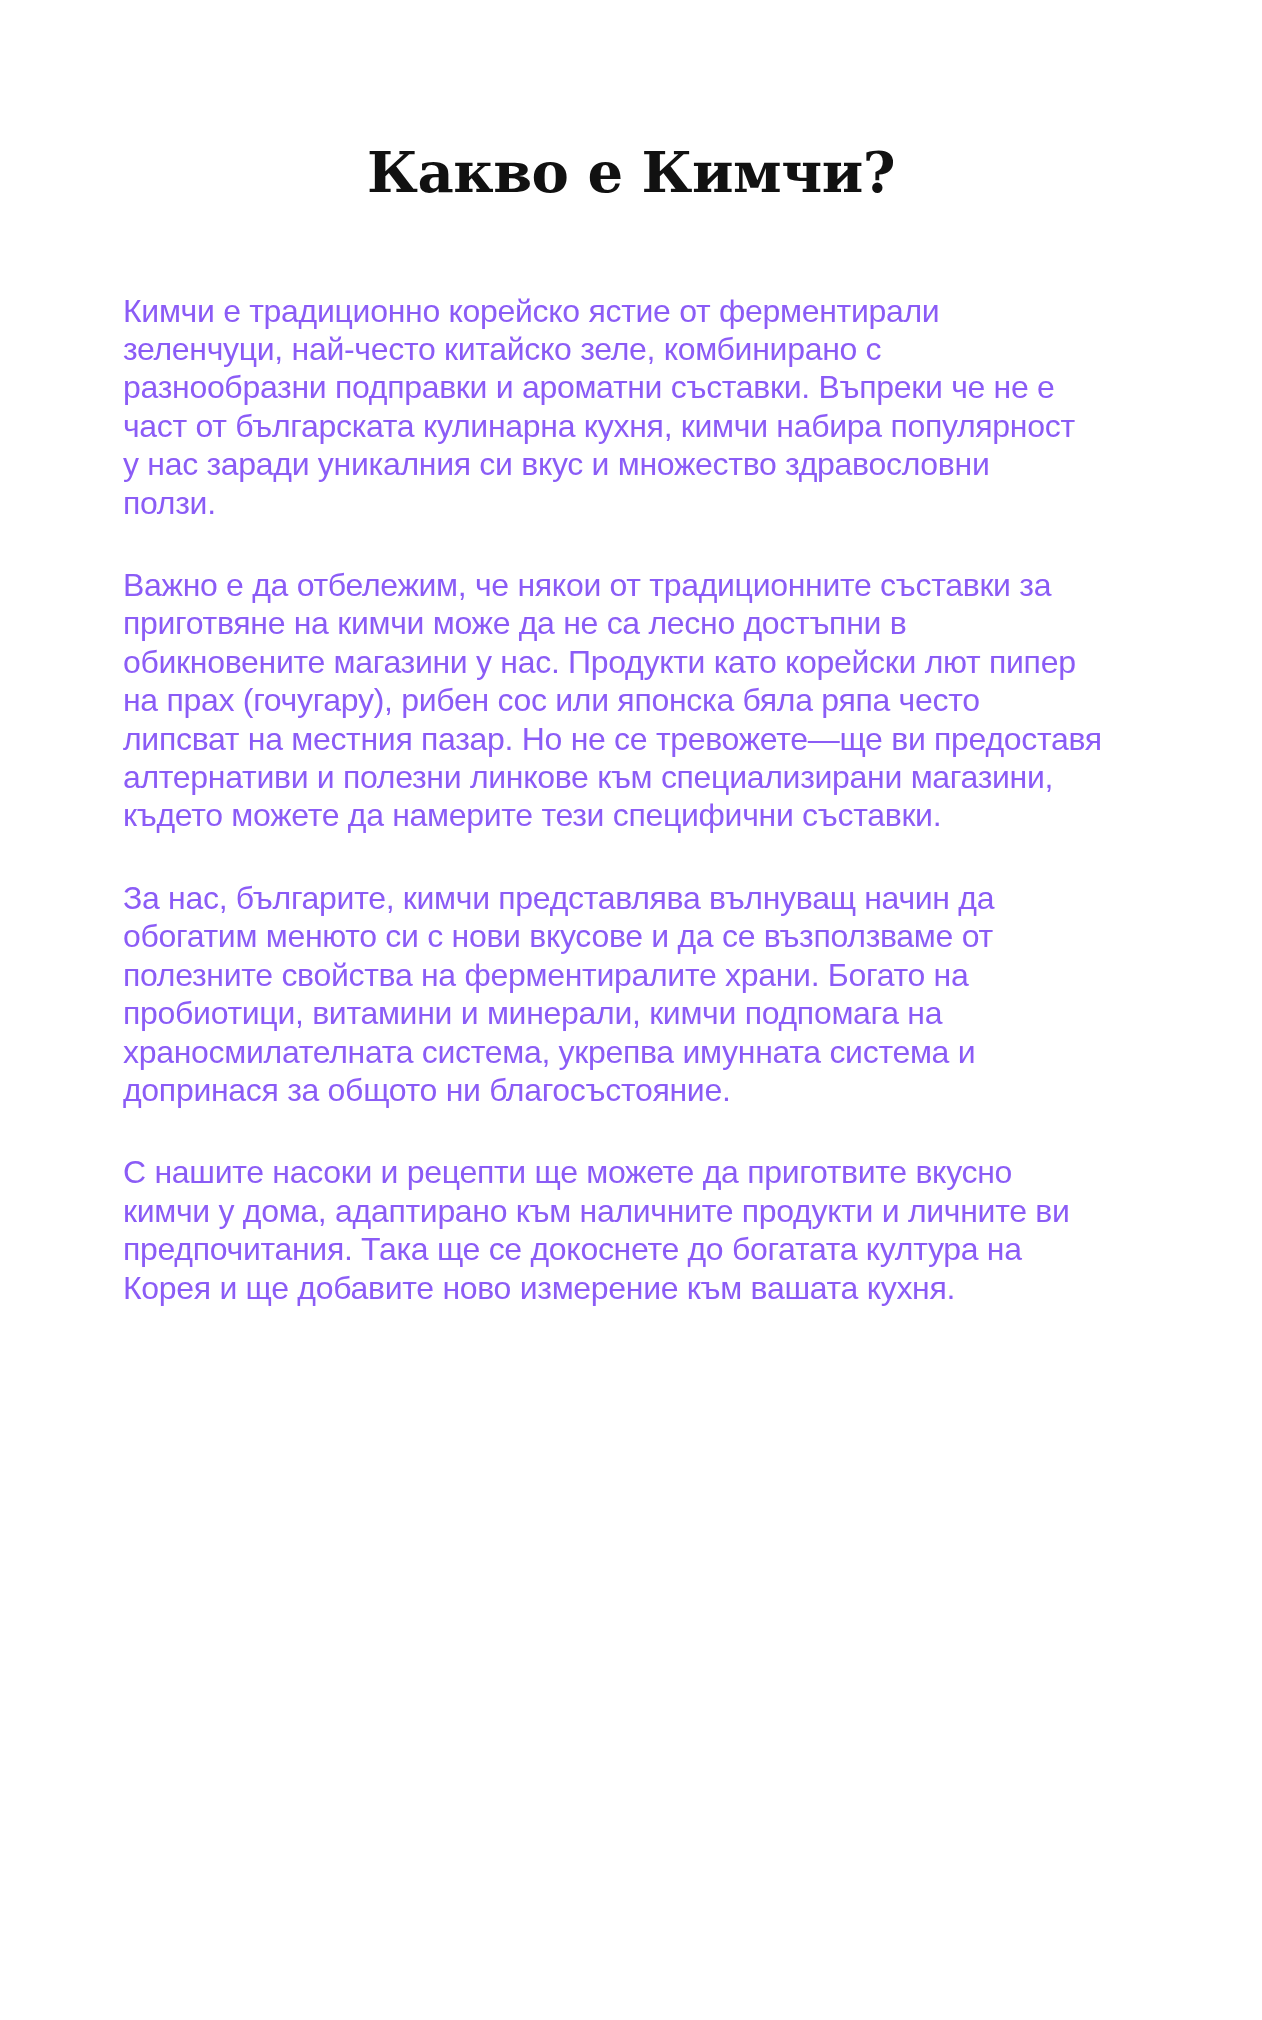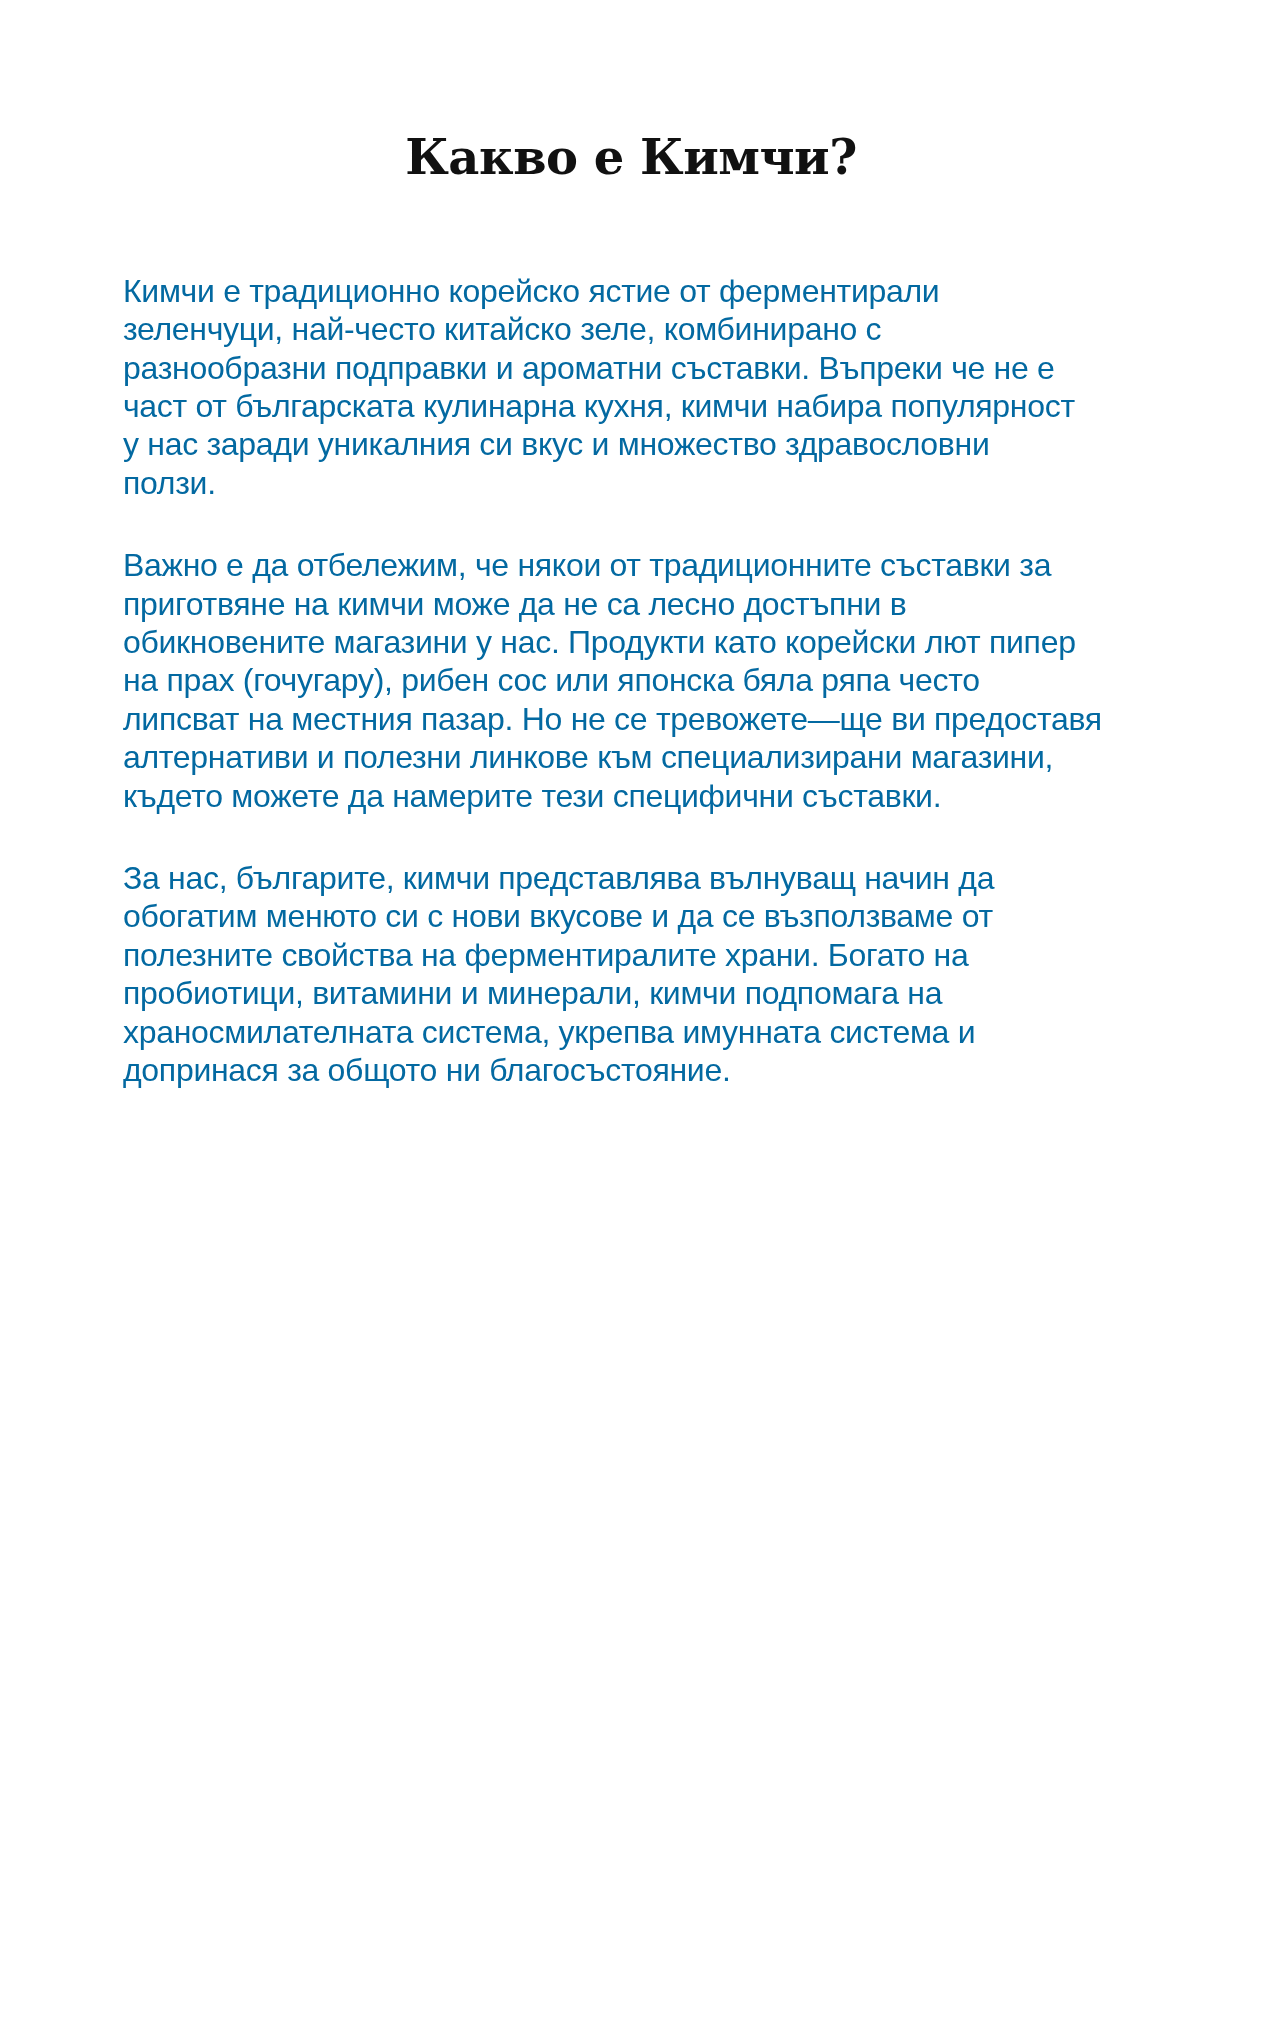--- a/index.html
+++ b/index.html
@@ -16,34 +16,34 @@
     color: #1a1a1a;
   }
   .page {
     width: 1016px;
     margin: 0 auto;
     padding-top: 131px;
   }
   .page-title {
     font-family: "DejaVu Serif", serif;
     font-weight: 700;
-    font-size: 48px;
+    font-size: 56px;
     line-height: 1.1;
     text-align: center;
     color: #111111;
     letter-spacing: -0.5px;
-    margin: 0 0 88px 0;
+    margin: 11px 0 88px 0;
   }
   .body-paragraph {
     font-size: 32px;
     line-height: 38.4px;
     letter-spacing: -0.3px;
     white-space: pre-line;
     margin: 0 0 44px 0;
-    color: #0369a1;
+    color: #8b5cf6;
   }
 </style>
 </head>
 <body>
 
 <main class="page">
   <h1 class="page-title">Какво е Кимчи?</h1>
 
   <p class="body-paragraph">Кимчи е традиционно корейско ястие от ферментирали
 зеленчуци, най-често китайско зеле, комбинирано с
@@ -60,13 +60,17 @@
 алтернативи и полезни линкове към специализирани магазини,
 където можете да намерите тези специфични съставки.</p>
 
   <p class="body-paragraph">За нас, българите, кимчи представлява вълнуващ начин да
 обогатим менюто си с нови вкусове и да се възползваме от
 полезните свойства на ферментиралите храни. Богато на
 пробиотици, витамини и минерали, кимчи подпомага на
 храносмилателната система, укрепва имунната система и
 допринася за общото ни благосъстояние.</p>
 
+  <p class="body-paragraph">С нашите насоки и рецепти ще можете да приготвите вкусно
+кимчи у дома, адаптирано към наличните продукти и личните ви
+предпочитания. Така ще се докоснете до богатата култура на
+Корея и ще добавите ново измерение към вашата кухня.</p>
 </main>
 
 </body></html>

